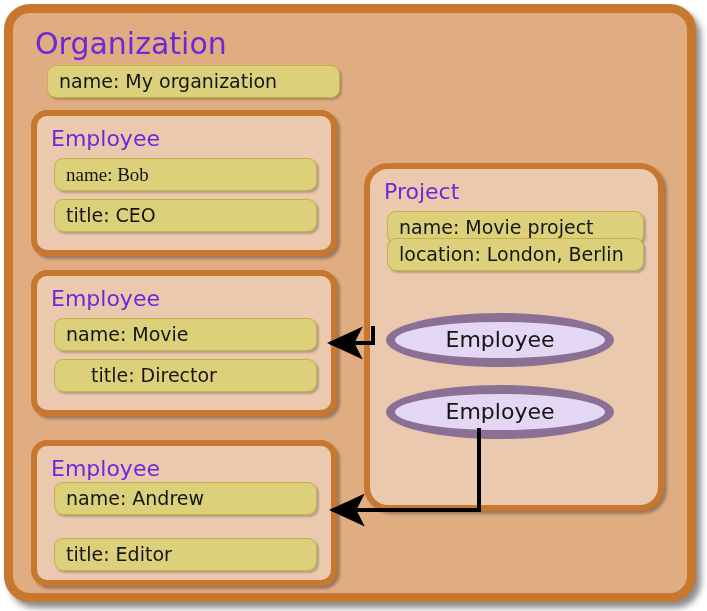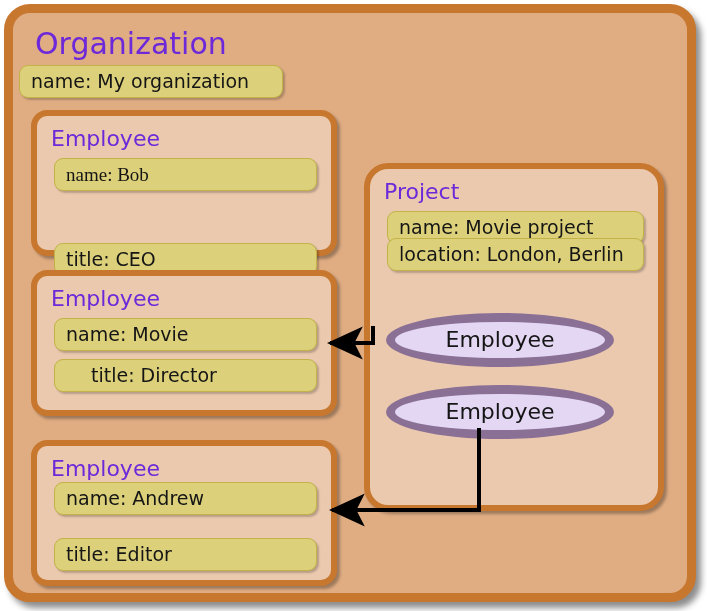--- a/index.html
+++ b/index.html
@@ -103,26 +103,26 @@
 </style>
 </head>
 <body>
 
 <div id="canvas">
 
   <div class="node node-outer" style="left:4px; top:4px; width:692px; height:598px;">
 
     <div class="node-title title-outer">Organization</div>
 
-    <div class="attr" style="left:6px; top:52px; width:264px; height:33px;">name: My organization</div>
+    <div class="attr" style="left:34px; top:52px; width:293px; height:33px;">name: My organization</div>
 
     <div class="node node-inner" style="left:18px; top:97px; width:306px; height:146px;">
       <div class="node-title title-inner">Employee</div>
       <div class="attr" style="left:17px; top:42px; width:263px; height:33px;font-family:Liberation Serif, serif;">name: Bob</div>
-      <div class="attr" style="left:17px; top:83px; width:263px; height:33px;margin-top:44px;">title: CEO</div>
+      <div class="attr" style="left:17px; top:83px; width:263px; height:33px;">title: CEO</div>
     </div>
 
     <div class="node node-inner" style="left:18px; top:257px; width:306px; height:146px;">
       <div class="node-title title-inner">Employee</div>
       <div class="attr" style="left:17px; top:42px; width:263px; height:33px;">name: Movie</div>
       <div class="attr" style="left:17px; top:83px; width:263px; height:33px;padding-left:36px;">title: Director</div>
     </div>
 
     <div class="node node-inner" style="left:18px; top:427px; width:306px; height:146px;">
       <div class="node-title title-inner">Employee</div>

